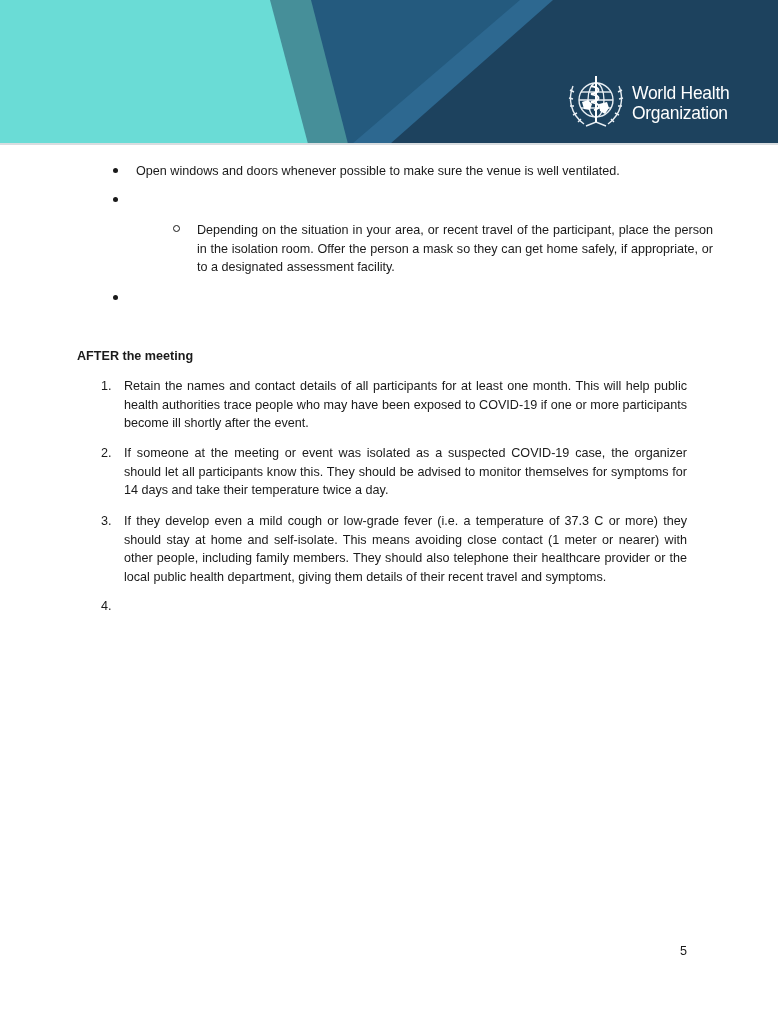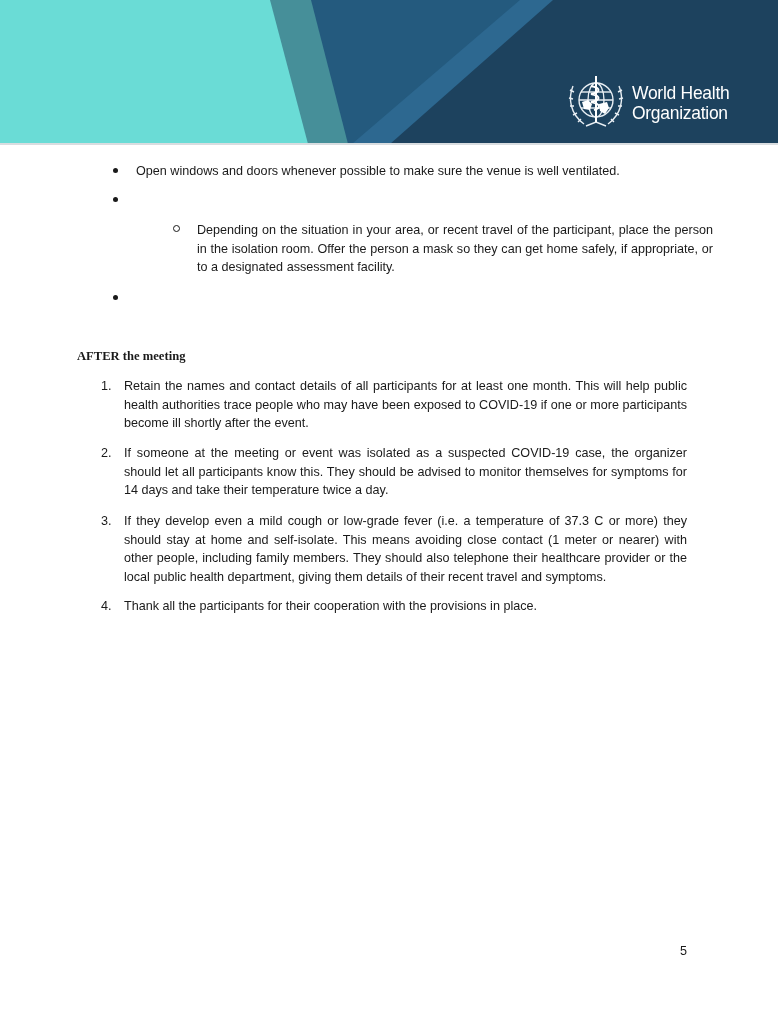--- a/index.html
+++ b/index.html
@@ -15,21 +15,21 @@
   .logo-text { position: absolute; left: 68px; top: 11px; color: #ffffff; font-family: "Liberation Sans", sans-serif; font-size: 19px; line-height: 20px; letter-spacing: -0.3px; transform: scaleX(0.92); transform-origin: left top; }
   .logo-text span { display: block; }
 
   .content { position: absolute; left: 0; top: 0; width: 778px; font-size: 12.6px; line-height: 18.6px; }
   .bullet { position: absolute; left: 136px; width: 563px; text-align: justify; }
   .bullet .mark { position: absolute; left: -23px; top: 0; width: 10px; }
   .dot { display:inline-block; width:5px; height:5px; border-radius:50%; background:#1a1a1a; position: relative; top: -2px; }
   .sub { position: absolute; left: 169px; width: 516px; text-align: justify; margin-left: 28px; }
   .sub .mark { position: absolute; left: -24px; top: 0; }
   .circle { display:inline-block; width:5px; height:5px; border-radius:50%; border:1px solid #1a1a1a; position: relative; top: -2px; }
-  .heading { position: absolute; left: 77px; top: 347px; font-weight: bold; font-family: Liberation Serif, serif; }
+  .heading { position: absolute; left: 77px; top: 347px; font-weight: bold; }
   .num { position: absolute; left: 124px; width: 563px; text-align: justify; }
   .num .mark { position: absolute; left: -23px; top: 0; }
   .page-num { position: absolute; left: 680px; top: 944px; font-size: 12.6px; }
 </style>
 </head>
 <body>
 
 <div class="header">
   <svg width="778" height="144" viewBox="0 0 778 144">
     <rect x="0" y="0" width="778" height="144" fill="#1d425e"></rect>
@@ -90,17 +90,16 @@
   <div class="num" style="top:444px">
     <span class="mark">2.</span>
     <span>If someone at the meeting or event was isolated as a suspected COVID-19 case, the organizer should let all participants know this. They should be advised to monitor themselves for symptoms for 14 days and take their temperature twice a day.</span>
   </div>
   <div class="num" style="top:512px">
     <span class="mark">3.</span>
     <span>If they develop even a mild cough or low-grade fever (i.e. a temperature of 37.3 C or more) they should stay at home and self-isolate. This means avoiding close contact (1 meter or nearer) with other people, including family members. They should also telephone their healthcare provider or the local public health department, giving them details of their recent travel and symptoms.</span>
   </div>
   <div class="num" style="top:597px">
     <span class="mark">4.</span>
-    <span>Thank all the participants for their cooperation with the provisions in place.</span>
   </div>
 </div>
 
 <div class="page-num">5</div>
 
 </body></html>

